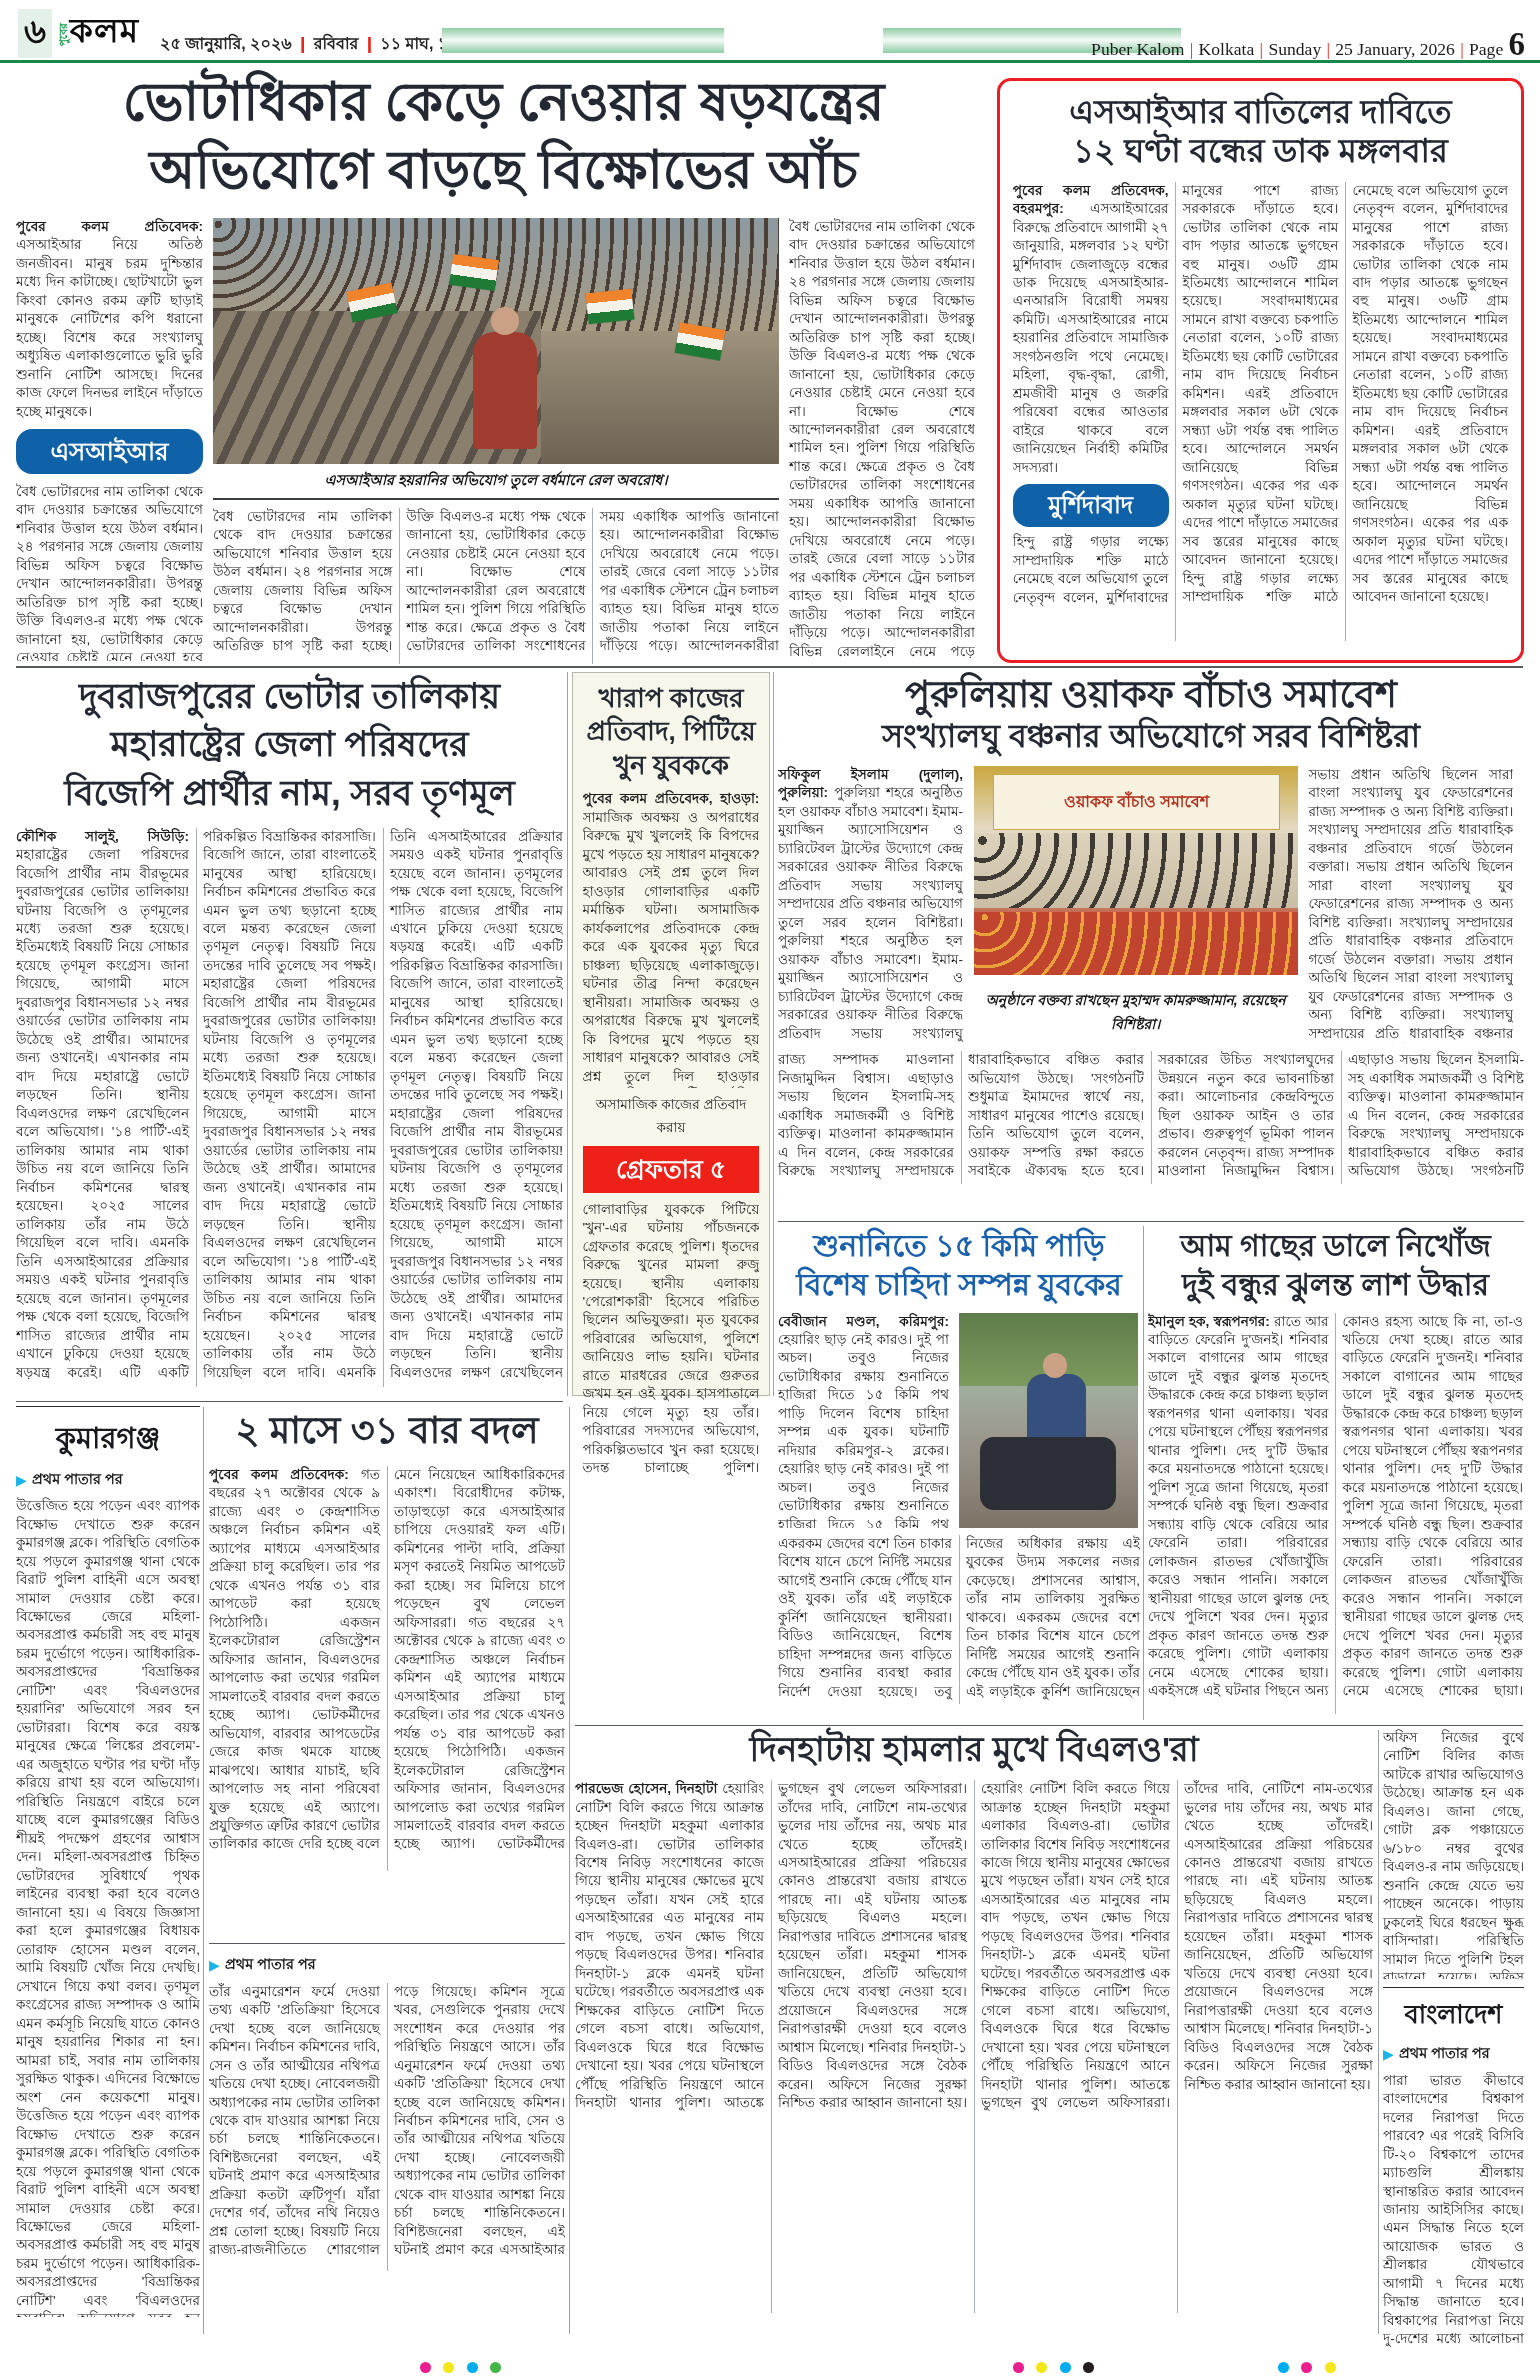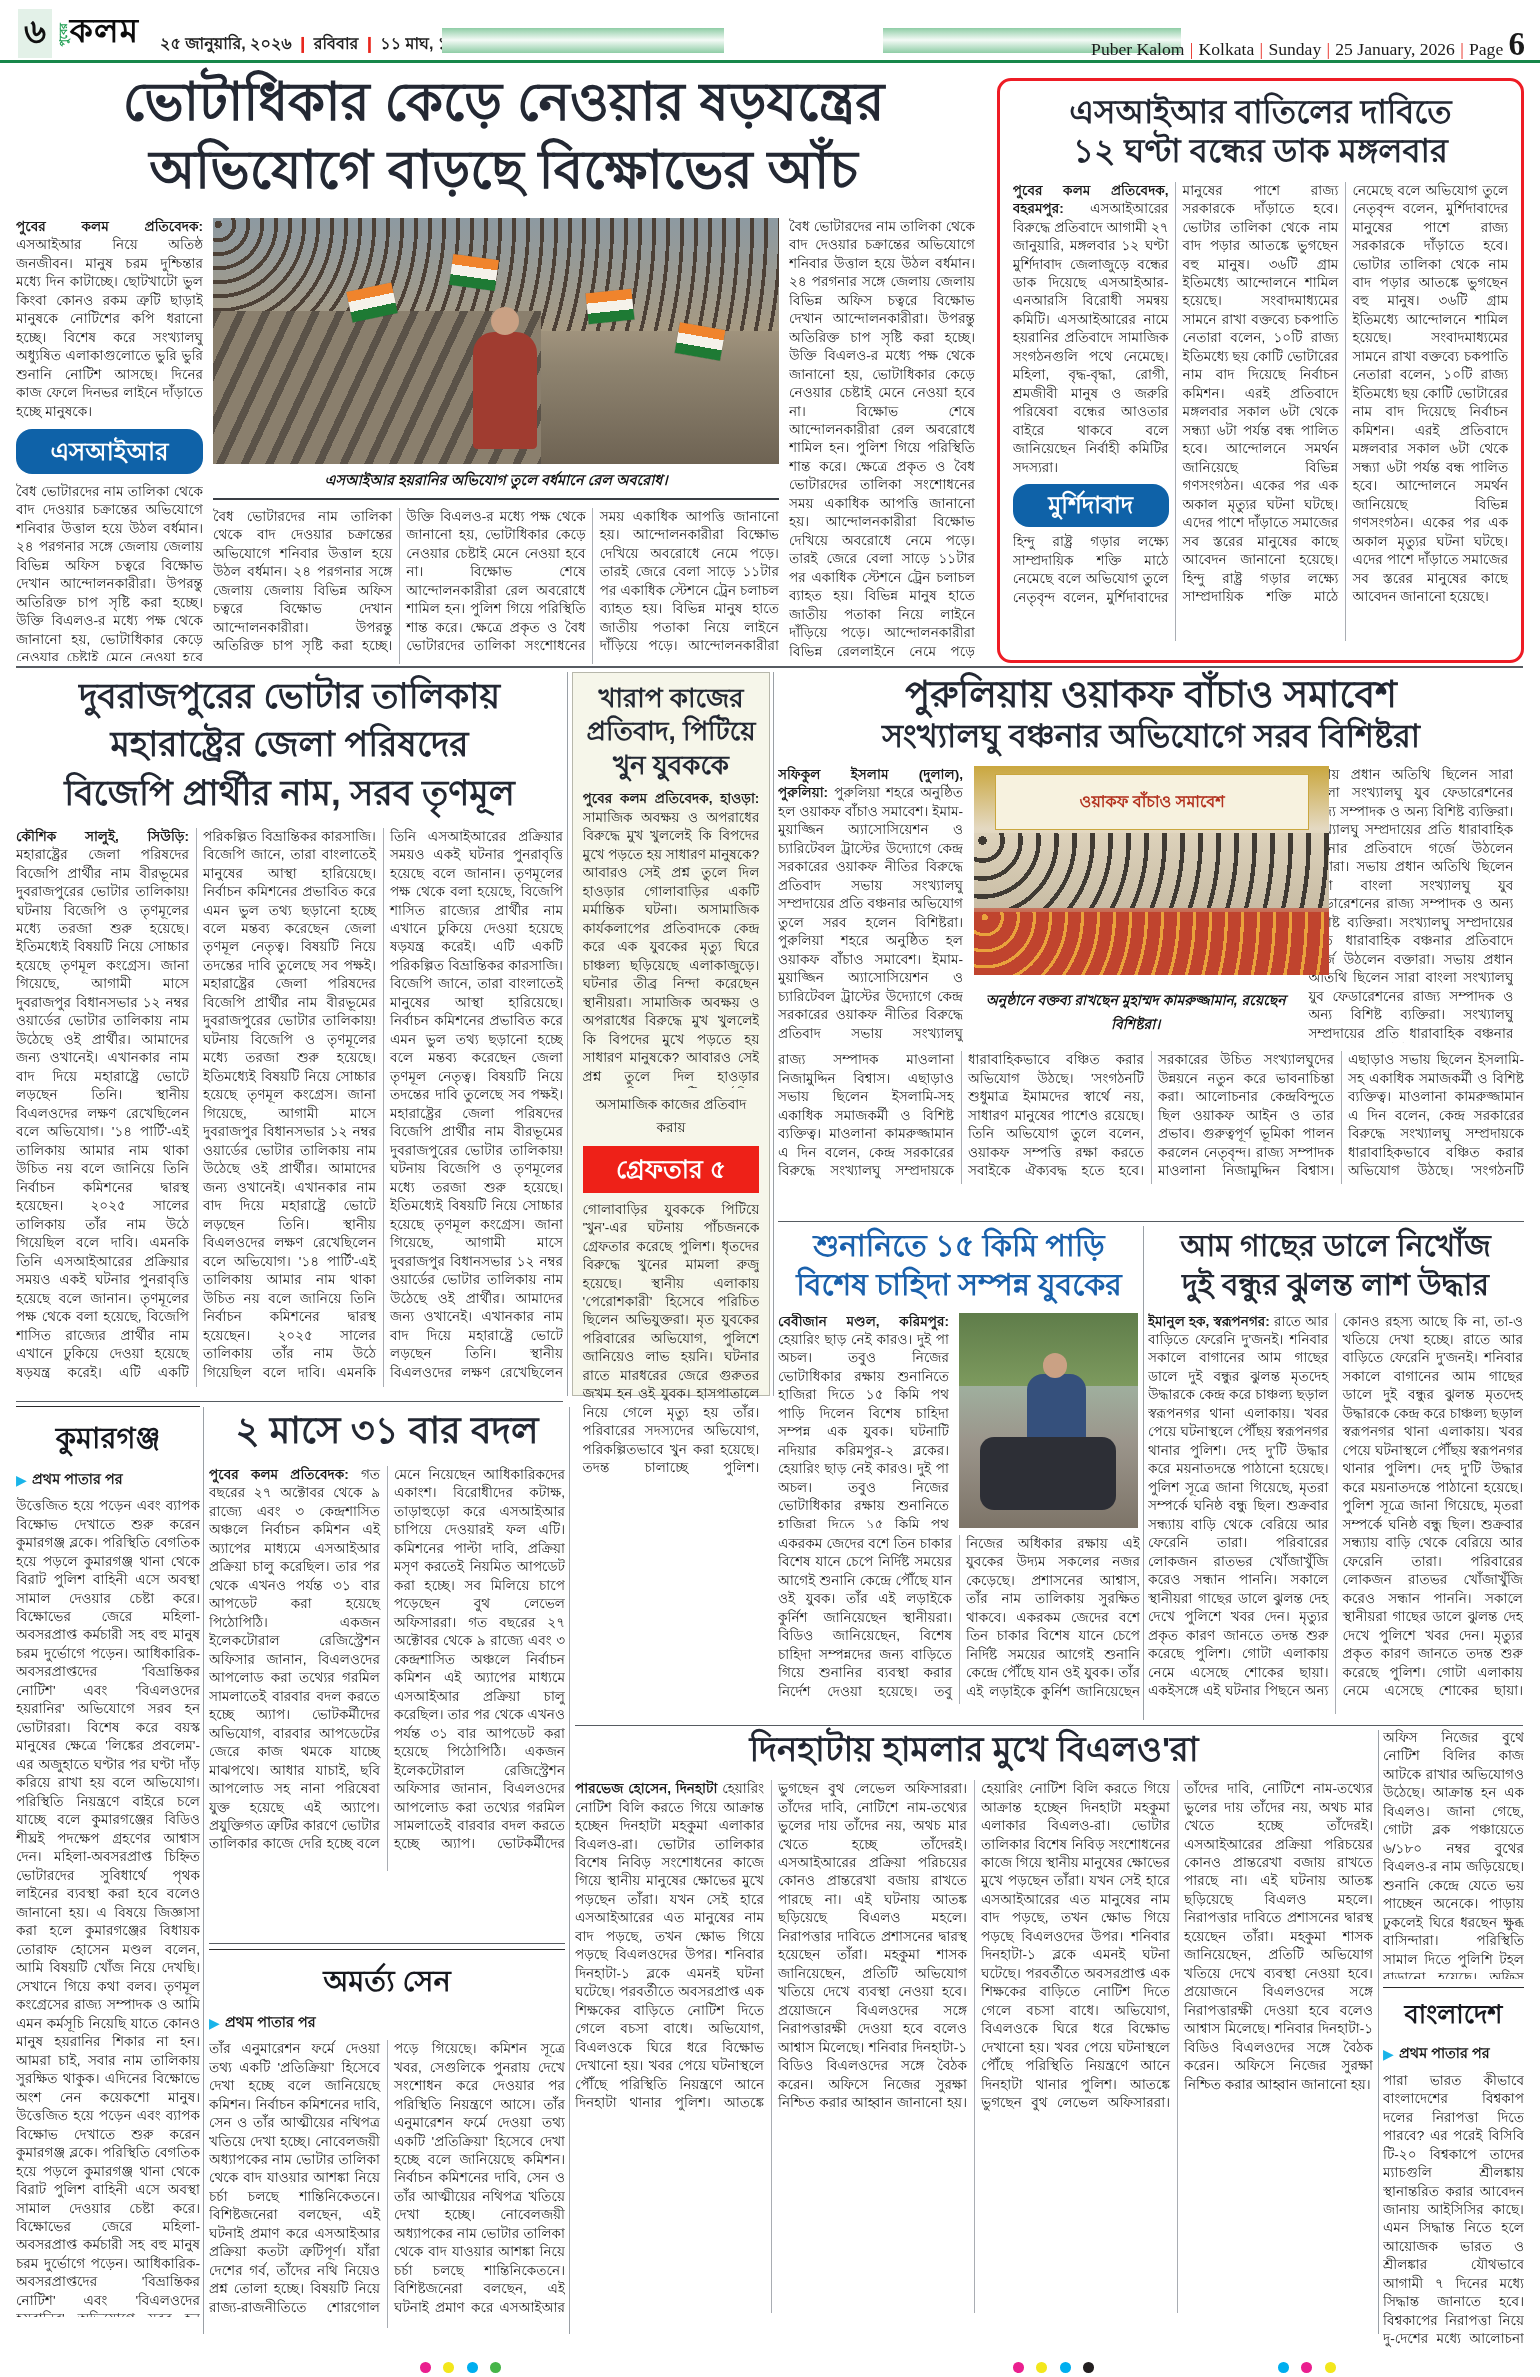--- a/index.html
+++ b/index.html
@@ -75,21 +75,21 @@
   .howrah .pre-red{font-size:13.6px;text-align:center;margin-top:5.3px;}
   .howrah .redbox{font-size:25px;height:47px;line-height:47px;margin:6.4px 0;}
   .howrah .body2{height:277px;}
   
   .puru{position:absolute;left:778px;top:672px;width:746px;height:545px;}
   .puru .h1{font-size:37px;}
   .puru .h2{font-size:32px;}
   .puru-row{display:flex;gap:10.7px;margin-top:9.6px;}
   .puru-colL{width:185px;flex:none;}
   .puru-mid{width:324px;flex:none;}
-  .photo2{width:355px;height:209px;position:relative;overflow:hidden;background:linear-gradient(180deg,#caa73e 0%,#e4d9c2 30%,#cfc4ae 55%,#c24d35 75%,#b33c2a 100%);}
+  .photo2{width:324px;height:209px;position:relative;overflow:hidden;background:linear-gradient(180deg,#caa73e 0%,#e4d9c2 30%,#cfc4ae 55%,#c24d35 75%,#b33c2a 100%);}
   .ph2-banner{position:absolute;left:6%;top:4%;width:88%;height:26%;background:#f7f2df;border:1.1px solid #caa73e;
      display:flex;align-items:center;justify-content:center;font-weight:900;color:#b3321f;font-size:16px;}
   .ph2-people{position:absolute;left:0;top:32%;width:100%;height:36%;
      background:repeating-radial-gradient(circle at 8.5px 7.5px,#3f3a33 0 4.3px,transparent 4.3px 18px),linear-gradient(180deg,#ddd2bb,#c9bda5);}
   .ph2-carpet{position:absolute;left:0;bottom:0;width:100%;height:30%;
      background:repeating-radial-gradient(circle at 10.7px 5.3px,#e9a23c 0 3.2px,transparent 3.2px 16px),#c0442e;}
   .puru-colR{width:205px;flex:none;}
   .puru-cap{margin-top:14px;font-size:14px;}
   .puru-bottom{margin-top:8.5px;height:133px;}
   
@@ -298,21 +298,20 @@
 
   <section class="appc">
     <div class="hl">২ মাসে ৩১ বার বদল</div>
     <div class="body-txt cols2 appc-body">
       <span class="byl">পুবের কলম প্রতিবেদক:</span>
       <span>গত বছরের ২৭ অক্টোবর থেকে ৯ রাজ্যে এবং ৩ কেন্দ্রশাসিত অঞ্চলে নির্বাচন কমিশন এই অ্যাপের মাধ্যমে এসআইআর প্রক্রিয়া চালু করেছিল। তার পর থেকে এখনও পর্যন্ত ৩১ বার আপডেট করা হয়েছে পিঠোপিঠি। একজন ইলেকটোরাল রেজিস্ট্রেশন অফিসার জানান, বিএলওদের আপলোড করা তথ্যের গরমিল সামলাতেই বারবার বদল করতে হচ্ছে অ্যাপ। ভোটকর্মীদের অভিযোগ, বারবার আপডেটের জেরে কাজ থমকে যাচ্ছে মাঝপথে। আধার যাচাই, ছবি আপলোড সহ নানা পরিষেবা যুক্ত হয়েছে এই অ্যাপে। প্রযুক্তিগত ত্রুটির কারণে ভোটার তালিকার কাজে দেরি হচ্ছে বলে মেনে নিয়েছেন আধিকারিকদের একাংশ। বিরোধীদের কটাক্ষ, তাড়াহুড়ো করে এসআইআর চাপিয়ে দেওয়ারই ফল এটি। কমিশনের পাল্টা দাবি, প্রক্রিয়া মসৃণ করতেই নিয়মিত আপডেট করা হচ্ছে। সব মিলিয়ে চাপে পড়েছেন বুথ লেভেল অফিসাররা। গত বছরের ২৭ অক্টোবর থেকে ৯ রাজ্যে এবং ৩ কেন্দ্রশাসিত অঞ্চলে নির্বাচন কমিশন এই অ্যাপের মাধ্যমে এসআইআর প্রক্রিয়া চালু করেছিল। তার পর থেকে এখনও পর্যন্ত ৩১ বার আপডেট করা হয়েছে পিঠোপিঠি। একজন ইলেকটোরাল রেজিস্ট্রেশন অফিসার জানান, বিএলওদের আপলোড করা তথ্যের গরমিল সামলাতেই বারবার বদল করতে হচ্ছে অ্যাপ। ভোটকর্মীদের অভিযোগ, বারবার আপডেটের জেরে কাজ থমকে যাচ্ছে মাঝপথে। আধার যাচাই, ছবি আপলোড সহ নানা পরিষেবা যুক্ত হয়েছে এই অ্যাপে। প্রযুক্তিগত ত্রুটির কারণে ভোটার তালিকার কাজে দেরি হচ্ছে বলে মেনে নিয়েছেন আধিকারিকদের একাংশ। বিরোধীদের কটাক্ষ, তাড়াহুড়ো করে এসআইআর চাপিয়ে দেওয়ারই ফল এটি। কমিশনের পাল্টা দাবি, প্রক্রিয়া মসৃণ করতেই নিয়মিত আপডেট করা হচ্ছে। সব মিলিয়ে চাপে পড়েছেন বুথ লেভেল অফিসাররা।</span>
     </div>
   </section>
 
   <section class="amartya">
-    <div class="sec-head">অমর্ত্য সেন</div>
     <div class="cont-line">
       <span class="arr">▶</span>
       <span>প্রথম পাতার পর</span>
     </div>
     <div class="body-txt cols2 amartya-body">
       <span>তাঁর এনুমারেশন ফর্মে দেওয়া তথ্য একটি 'প্রতিক্রিয়া' হিসেবে দেখা হচ্ছে বলে জানিয়েছে কমিশন। নির্বাচন কমিশনের দাবি, সেন ও তাঁর আত্মীয়ের নথিপত্র খতিয়ে দেখা হচ্ছে। নোবেলজয়ী অধ্যাপকের নাম ভোটার তালিকা থেকে বাদ যাওয়ার আশঙ্কা নিয়ে চর্চা চলছে শান্তিনিকেতনে। বিশিষ্টজনেরা বলছেন, এই ঘটনাই প্রমাণ করে এসআইআর প্রক্রিয়া কতটা ত্রুটিপূর্ণ। যাঁরা দেশের গর্ব, তাঁদের নথি নিয়েও প্রশ্ন তোলা হচ্ছে। বিষয়টি নিয়ে রাজ্য-রাজনীতিতে শোরগোল পড়ে গিয়েছে। কমিশন সূত্রে খবর, সেগুলিকে পুনরায় দেখে সংশোধন করে দেওয়ার পর পরিস্থিতি নিয়ন্ত্রণে আসে। তাঁর এনুমারেশন ফর্মে দেওয়া তথ্য একটি 'প্রতিক্রিয়া' হিসেবে দেখা হচ্ছে বলে জানিয়েছে কমিশন। নির্বাচন কমিশনের দাবি, সেন ও তাঁর আত্মীয়ের নথিপত্র খতিয়ে দেখা হচ্ছে। নোবেলজয়ী অধ্যাপকের নাম ভোটার তালিকা থেকে বাদ যাওয়ার আশঙ্কা নিয়ে চর্চা চলছে শান্তিনিকেতনে। বিশিষ্টজনেরা বলছেন, এই ঘটনাই প্রমাণ করে এসআইআর প্রক্রিয়া কতটা ত্রুটিপূর্ণ। যাঁরা দেশের গর্ব, তাঁদের নথি নিয়েও প্রশ্ন তোলা হচ্ছে। বিষয়টি নিয়ে রাজ্য-রাজনীতিতে শোরগোল পড়ে গিয়েছে। কমিশন সূত্রে খবর, সেগুলিকে পুনরায় দেখে সংশোধন করে দেওয়ার পর পরিস্থিতি নিয়ন্ত্রণে আসে।</span>
     </div>
   </section>
 
   <div class="hline" style="left:575px;top:1725px;width:948px;height:1.1px;"></div>

